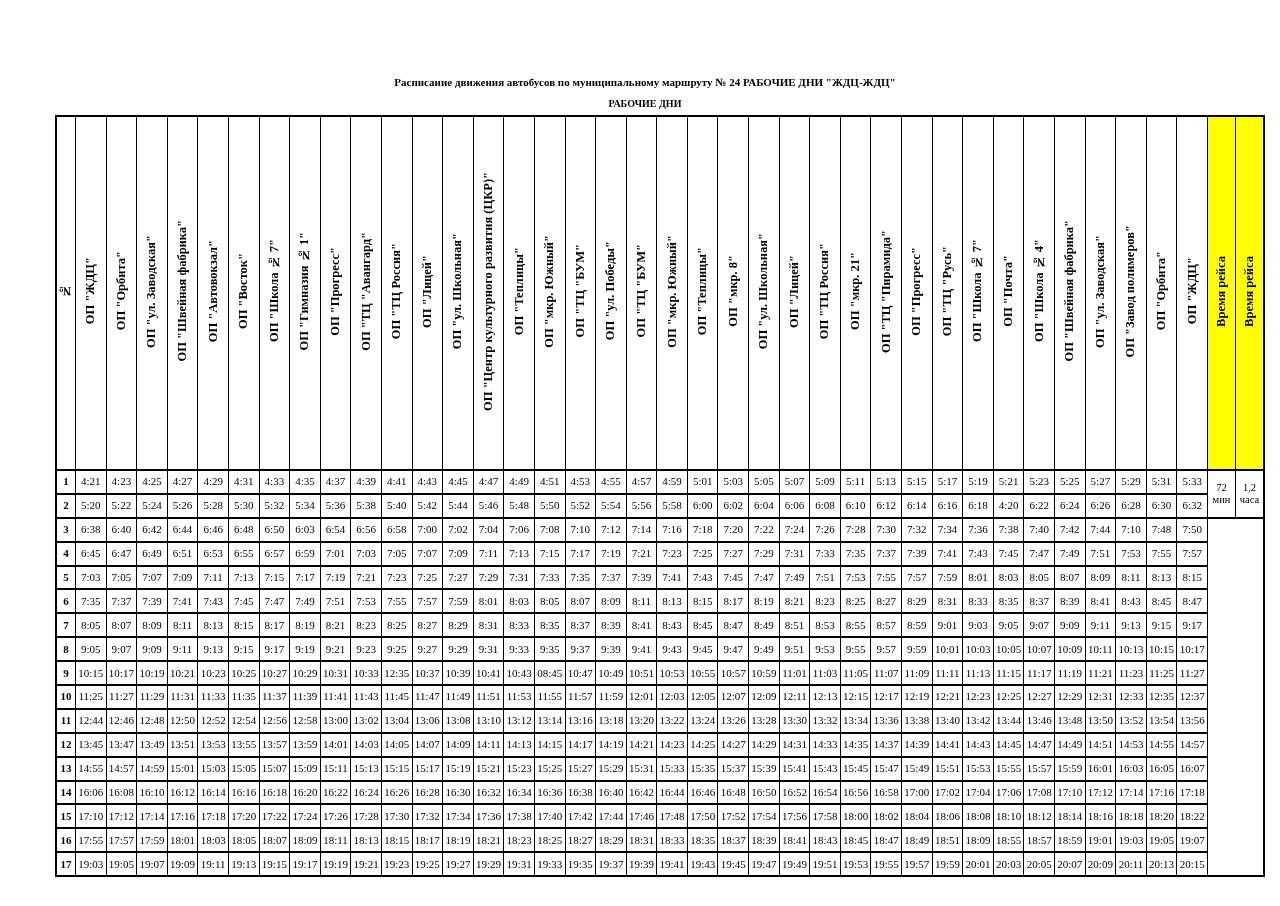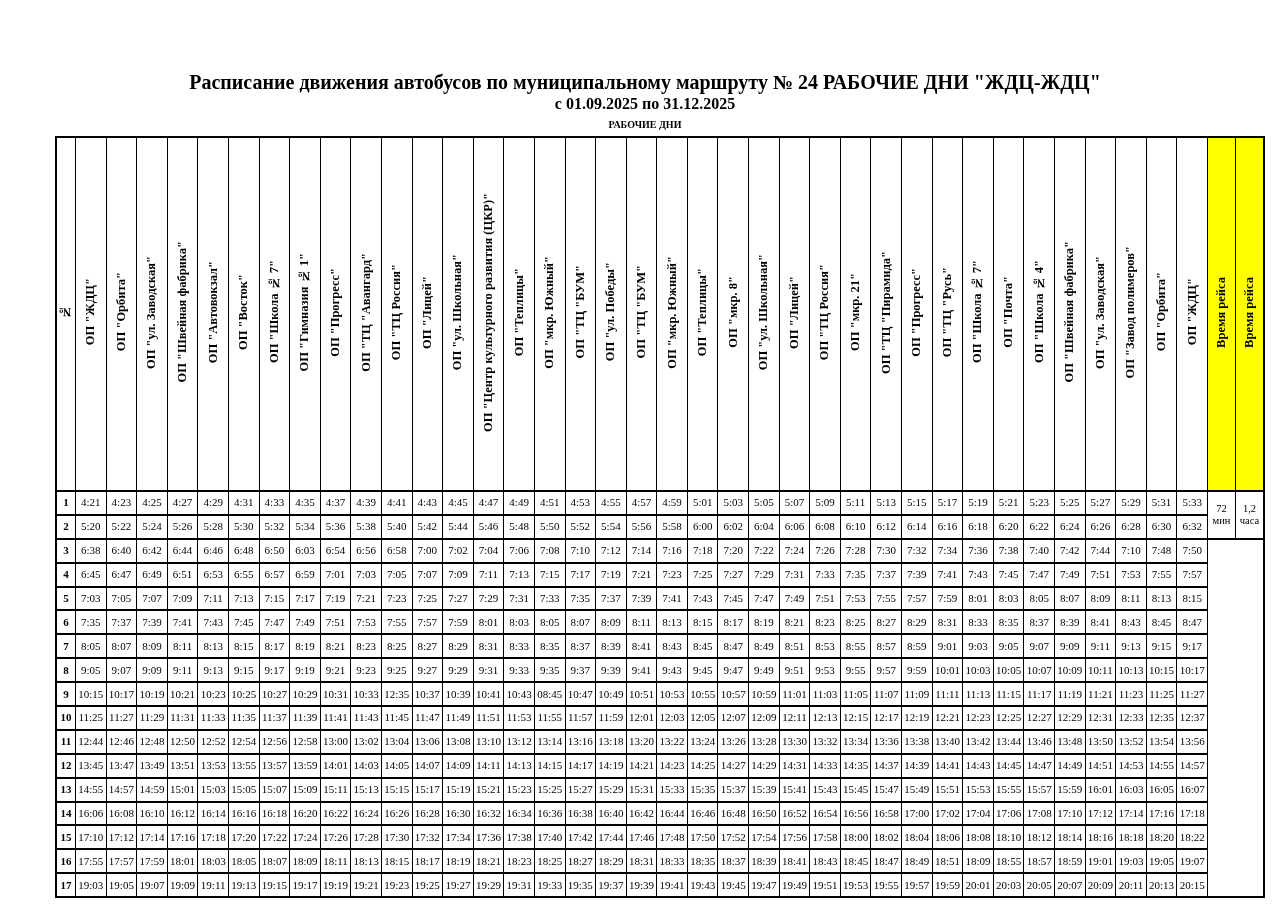--- a/index.html
+++ b/index.html
@@ -1,19 +1,19 @@
 <!DOCTYPE html>
 <html><head>
 <meta charset="utf-8">
 <style>
   html,body{margin:0;padding:0;background:#ffffff;}
   body{width:1280px;height:906px;overflow:hidden;color:#000;
        font-family:"Liberation Serif", serif;}
   .title-block{width:1210px;margin:72px 0 0 40px;text-align:center;font-weight:bold;}
-  .title-l1{font-size:20px;line-height:21px;}
+  .title-l1{font-size:11px;line-height:21px;}
   .title-l2{font-size:16px;line-height:21px;}
   .title-l3{font-size:10px;line-height:21px;}
   table.sched{border-collapse:collapse;table-layout:fixed;width:1210px;
               margin:1px 0 0 55px;border:2px solid #000;}
   thead th{border:1px solid #000;border-top:2px solid #000;border-bottom:2px solid #000;
            height:352px;padding:0;vertical-align:middle;text-align:center;
            font-weight:bold;font-size:12.5px;background:#fff;}
   thead th .vt{writing-mode:vertical-rl;transform:rotate(180deg);
                white-space:nowrap;display:inline-block;line-height:1.05;}
   th.numcol{width:18px;}
@@ -24,21 +24,20 @@
   td.num{font-weight:bold;}
   td.dur{font-size:10.5px;line-height:1.15;vertical-align:middle;}
   td.dur div{text-align:center;}
 </style>
 </head>
 <body>
 
 <div class="page">
   <div class="title-block">
     <div class="title-l1">Расписание движения автобусов по муниципальному маршруту № 24 РАБОЧИЕ ДНИ "ЖДЦ-ЖДЦ"</div>
-    <div class="title-l2">с 01.09.2025 по 31.12.2025</div>
     <div class="title-l3">РАБОЧИЕ ДНИ</div>
   </div>
 
   <table class="sched">
     <thead>
         <tr>
           <th class="numcol"><div class="vt">№</div></th>
           <th><div class="vt">ОП "ЖДЦ"</div></th>
           <th><div class="vt">ОП "Орбита"</div></th>
           <th><div class="vt">ОП "ул. Заводская"</div></th>
@@ -154,21 +153,21 @@
           <td class="time">6:00</td>
           <td class="time">6:02</td>
           <td class="time">6:04</td>
           <td class="time">6:06</td>
           <td class="time">6:08</td>
           <td class="time">6:10</td>
           <td class="time">6:12</td>
           <td class="time">6:14</td>
           <td class="time">6:16</td>
           <td class="time">6:18</td>
-          <td class="time">6:20</td>
+          <td class="time">4:20</td>
           <td class="time">6:22</td>
           <td class="time">6:24</td>
           <td class="time">6:26</td>
           <td class="time">6:28</td>
           <td class="time">6:30</td>
           <td class="time">6:32</td>
         </tr>
         <tr>
           <td class="num">3</td>
           <td class="time">6:38</td>

